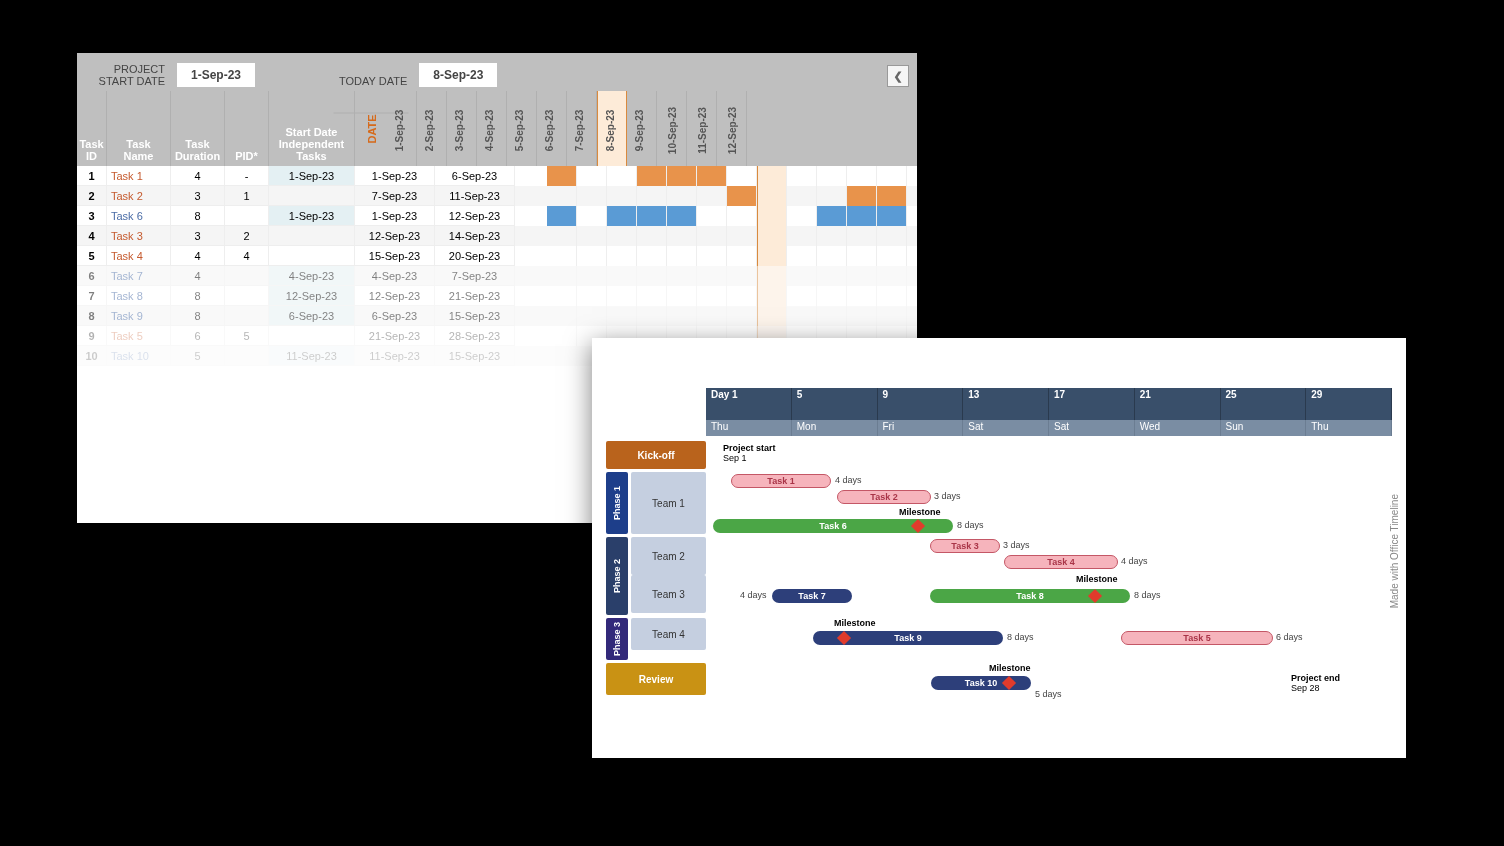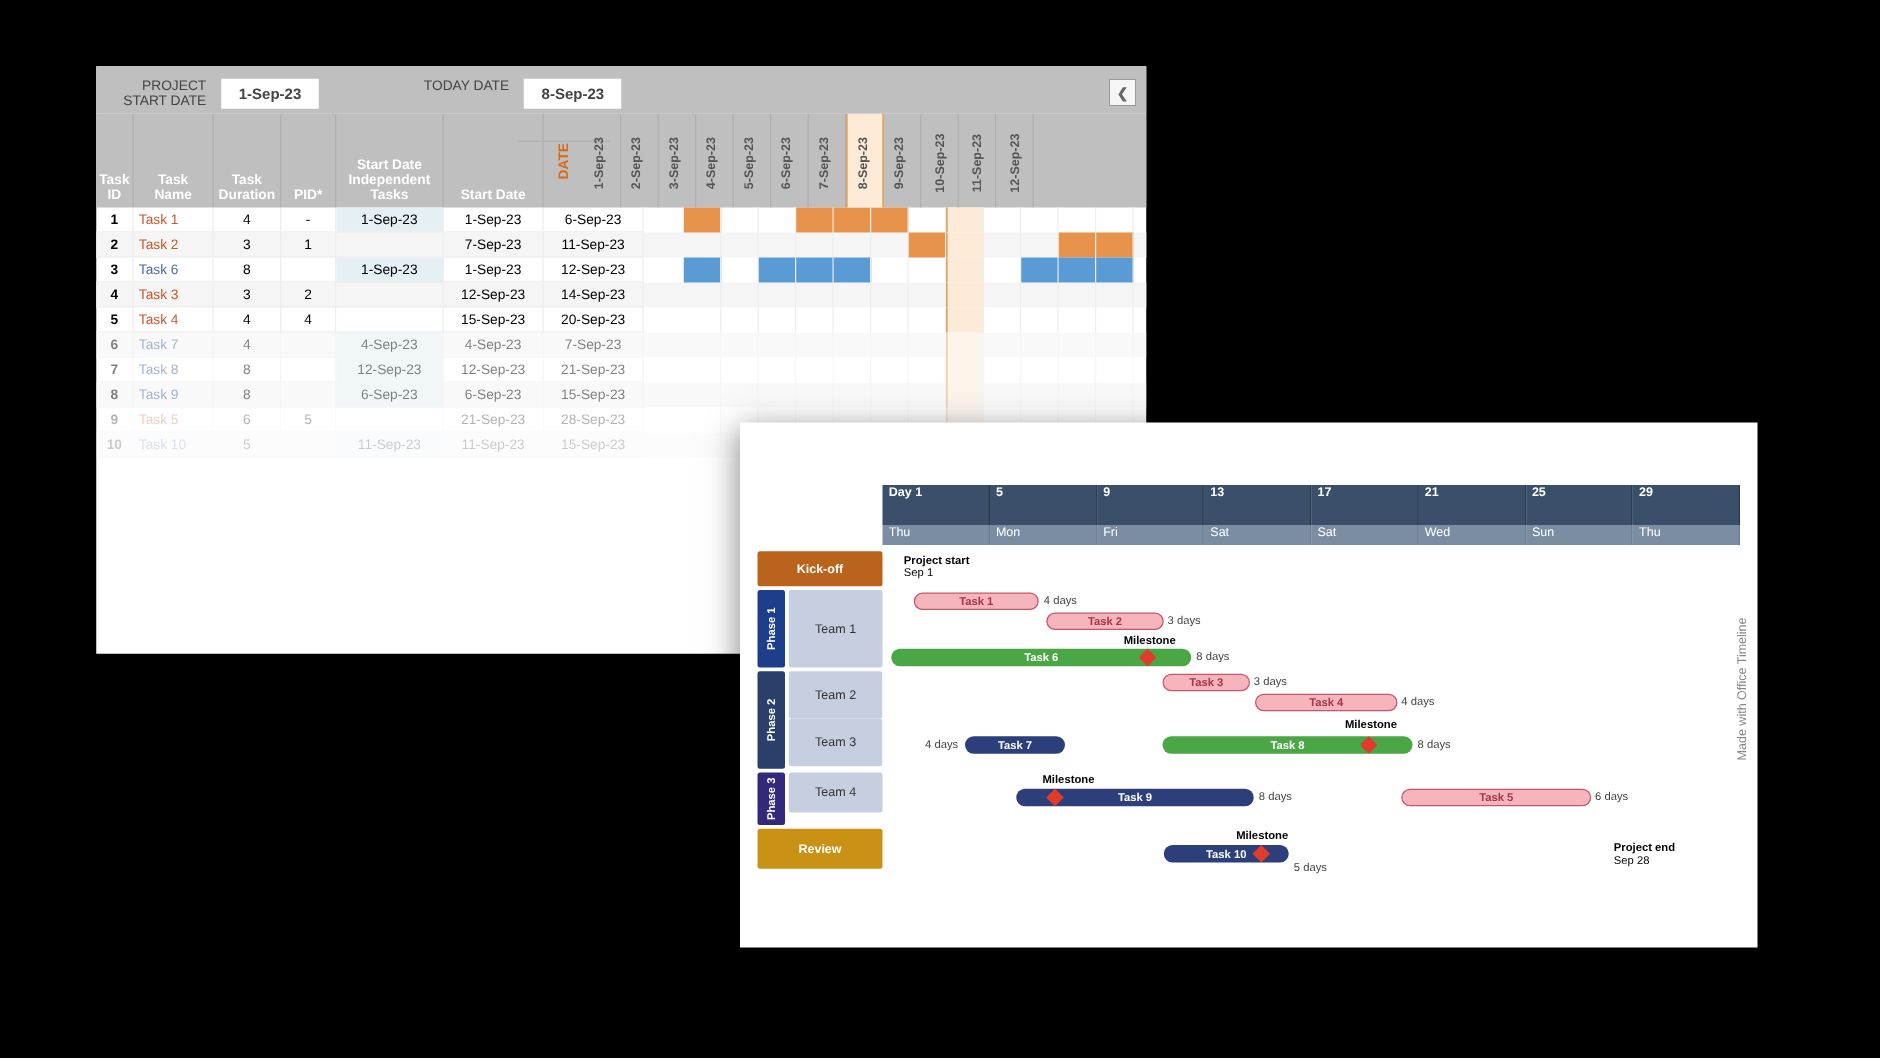--- a/index.html
+++ b/index.html
@@ -20,21 +20,21 @@
   }
   
   #left-panel {
     left: 77px; top: 53px;
     width: 840px; height: 470px;
   }
   .header-bar {
     background: #bfbfbf;
     padding: 10px 8px 4px 8px;
     display: flex;
-    align-items: flex-start;
+    align-items: flex-end;
     gap: 12px;
     font-size: 11px;
     color: #444;
   }
   .header-bar .lbl { text-align: right; width: 80px; line-height: 1.1; }
   .header-bar .val {
     background: #fff;
     padding: 5px 14px;
     font-weight: bold;
     font-size: 12px;
@@ -269,21 +269,20 @@
       <span>❮</span>
     </div>
   </div>
 
   <div class="col-headers">
     <div class="ch c-id">Task ID</div>
     <div class="ch c-name">Task Name</div>
     <div class="ch c-dur">Task Duration</div>
     <div class="ch c-pid">PID*</div>
     <div class="ch c-sdi">Start Date Independent Tasks</div>
-    <div class="ch c-sd">Start Date</div>
     <div class="ch date-label">DATE</div>
     <div id="date-cols" style="display:flex">
         <div class="ch date-col">
           <span>1-Sep-23</span>
         </div>
         <div class="ch date-col">
           <span>2-Sep-23</span>
         </div>
         <div class="ch date-col">
           <span>3-Sep-23</span>

